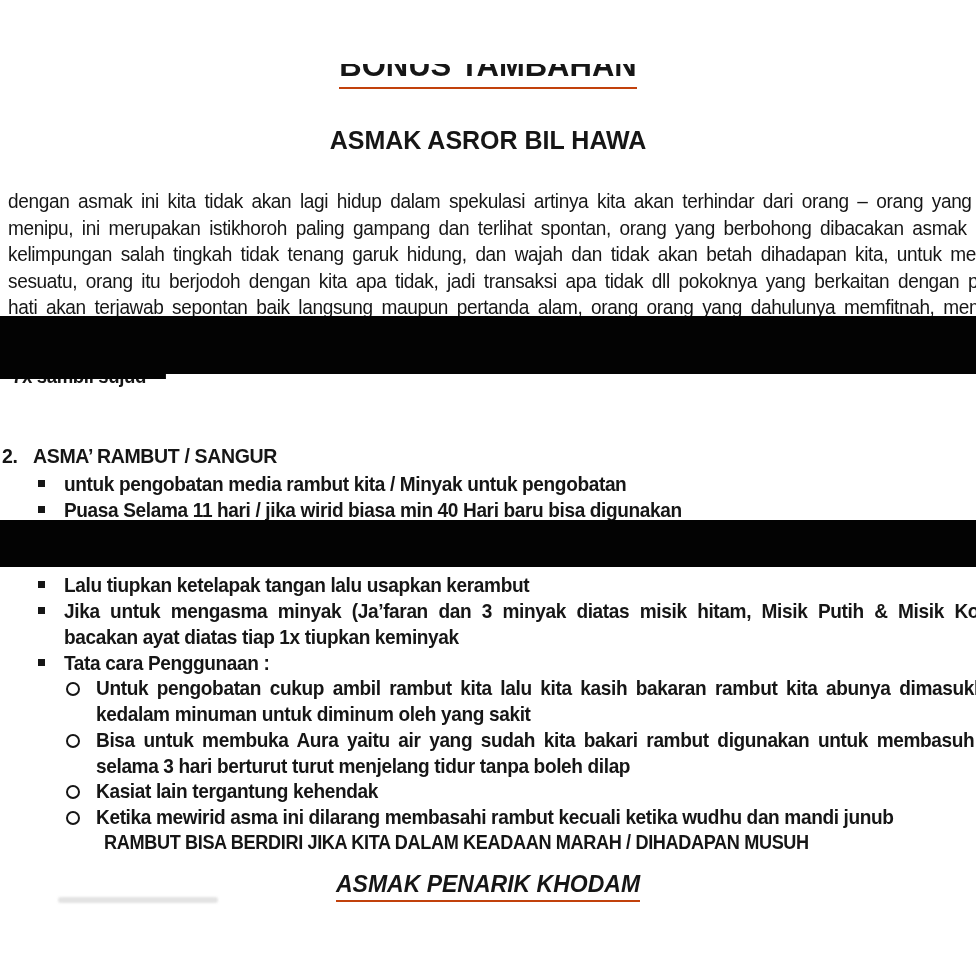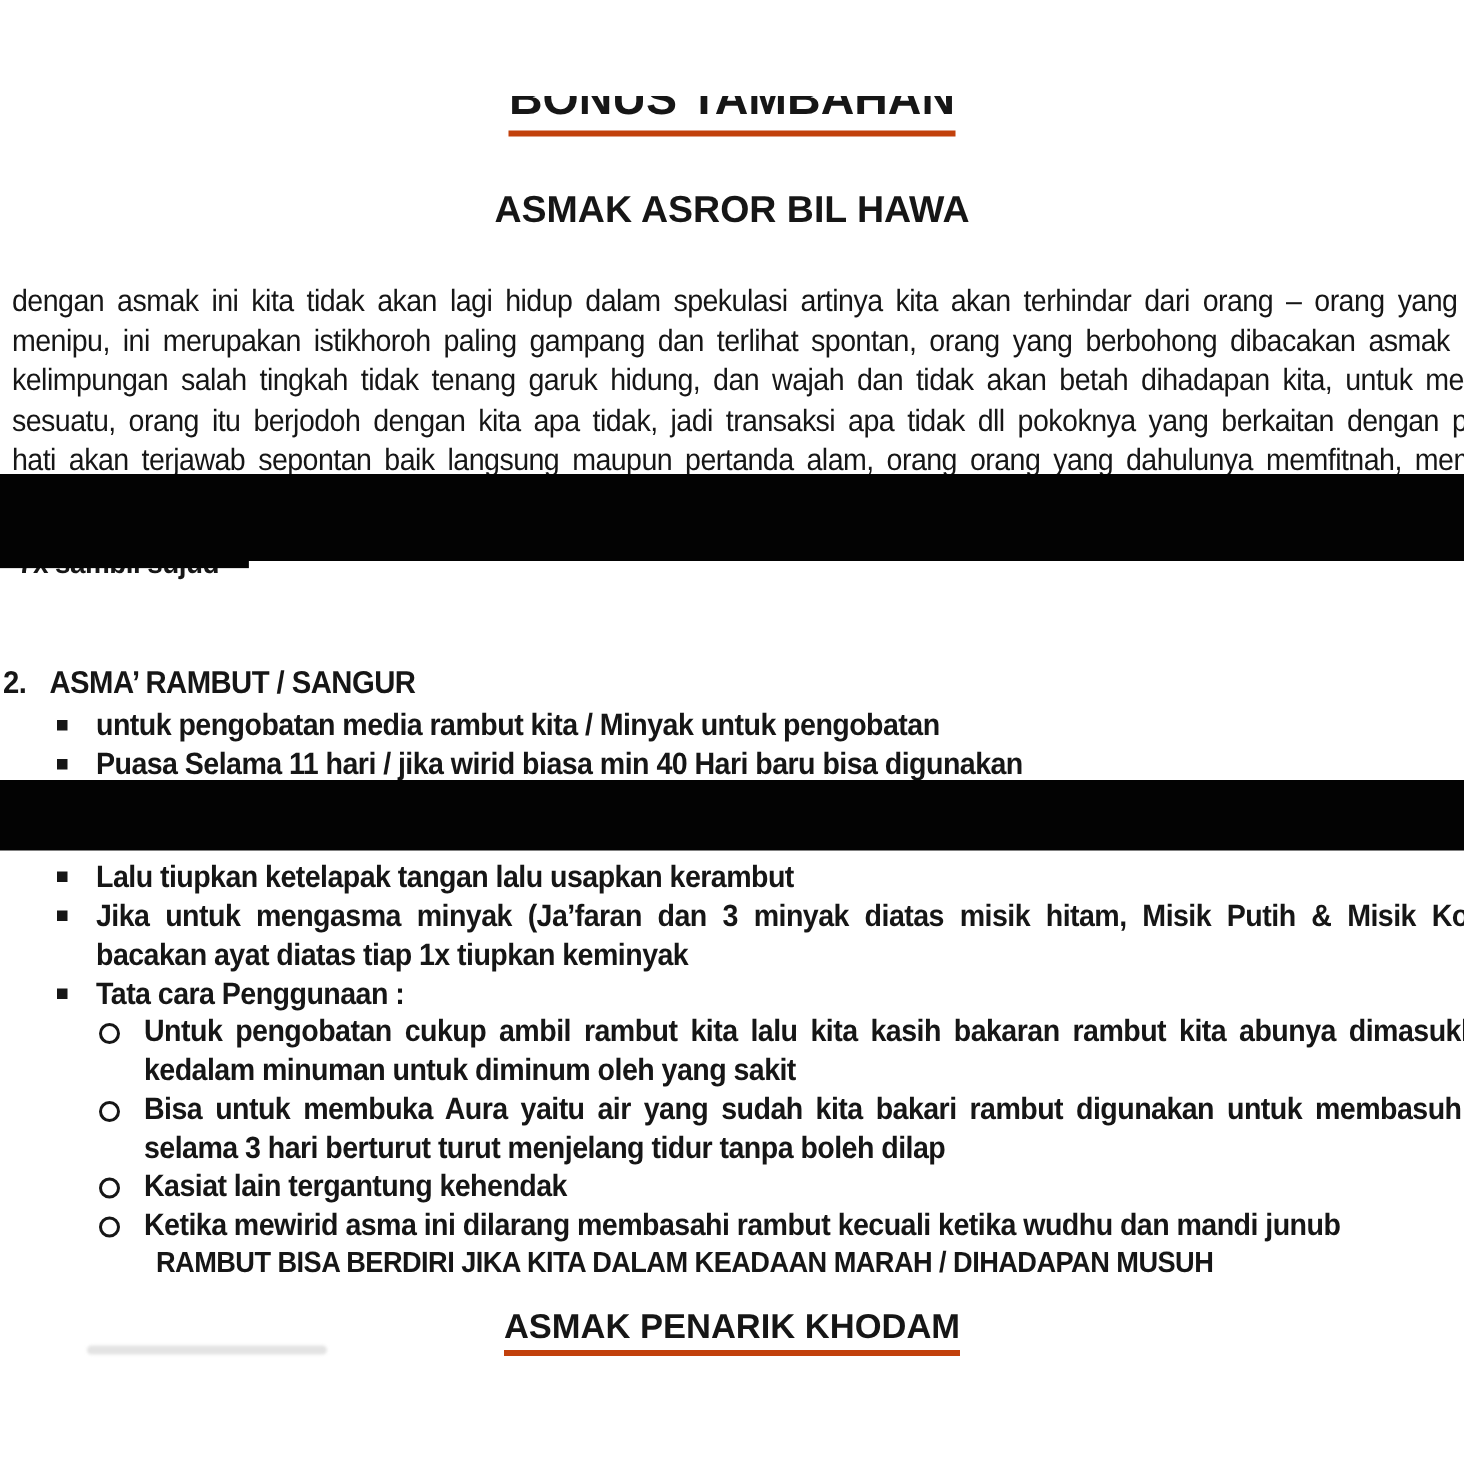--- a/index.html
+++ b/index.html
@@ -9,21 +9,21 @@
   }
   .line{
     position:absolute;white-space:nowrap;font-size:20.5px;line-height:24px;
     letter-spacing:-0.4px;transform:scaleX(0.93);transform-origin:0 50%;
     z-index:1;
   }
   .b{font-weight:700;}
   .j4{word-spacing:4px;}
   .j6{word-spacing:6px;}
   .h{position:absolute;left:0;width:100%;text-align:center;font-weight:700;z-index:1;}
-  .uline{display:inline-block;border-bottom:4px solid #c2410c;padding-bottom:3px;}
+  .uline{display:inline-block;border-bottom:2px solid #c2410c;padding-bottom:3px;}
   .redaction{position:absolute;left:0;width:976px;background:#030303;z-index:4;}
   #bar1{top:316px;height:63px;clip-path:polygon(0 0,100% 0,100% 92%,17% 92%,17% 100%,0 100%);}
   #bar2{top:520px;height:47px;}
   #topmask{position:absolute;left:0;top:0;width:976px;height:64px;background:#ffffff;z-index:5;}
   .sq{position:absolute;width:7px;height:7px;background:#161616;z-index:1;}
   .circ{position:absolute;width:10px;height:10px;border:2px solid #161616;border-radius:50%;background:#fff;z-index:1;}
   #scan-artifact{
     position:absolute;left:58px;top:897px;width:160px;height:6px;
     background:#e3e3e3;filter:blur(1.2px);z-index:1;border-radius:3px;
   }
@@ -79,19 +79,19 @@
   <div class="line b" style="left:96px;top:754px;">selama 3 hari berturut turut menjelang tidur tanpa boleh dilap</div>
 
   <div class="circ" style="left:66px;top:785px;"></div>
   <div class="line b" style="left:96px;top:779px;">Kasiat lain tergantung kehendak</div>
 
   <div class="circ" style="left:66px;top:811px;"></div>
   <div class="line b" style="left:96px;top:805px;">Ketika mewirid asma ini dilarang membasahi rambut kecuali ketika wudhu dan mandi junub</div>
 
   <div class="line b" style="left:104px;top:830px;font-size:19.5px;">RAMBUT BISA BERDIRI JIKA KITA DALAM KEADAAN MARAH / DIHADAPAN MUSUH</div>
 
-  <div class="h" style="top:871px;font-size:23px;line-height:27px;">
+  <div class="h" style="top:871px;font-size:23px;line-height:27px;font-style:italic;">
     <span class="uline" style="padding-bottom:2px;">ASMAK PENARIK KHODAM</span>
   </div>
 
   <div id="scan-artifact"></div>
 
 </div>
 
 </body></html>

